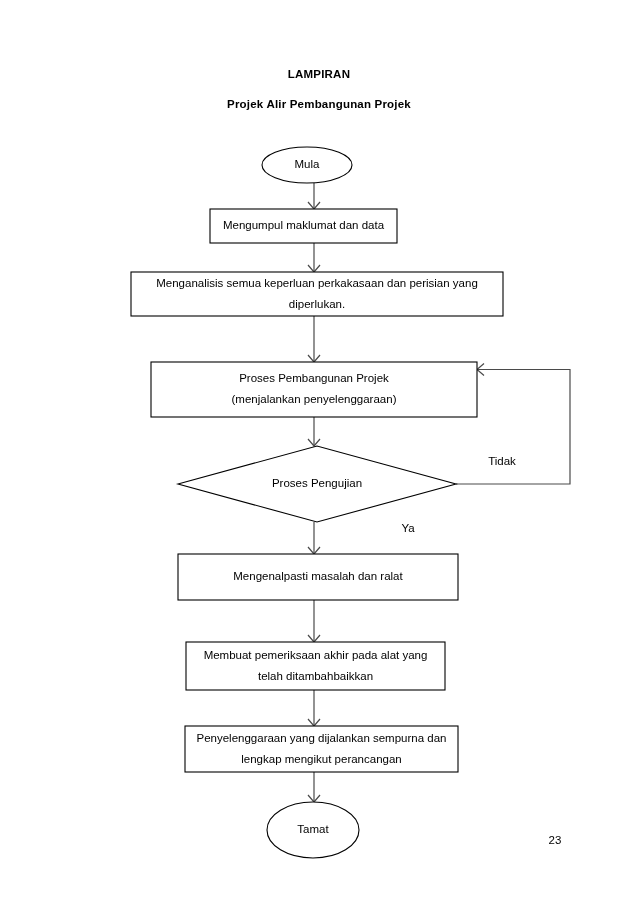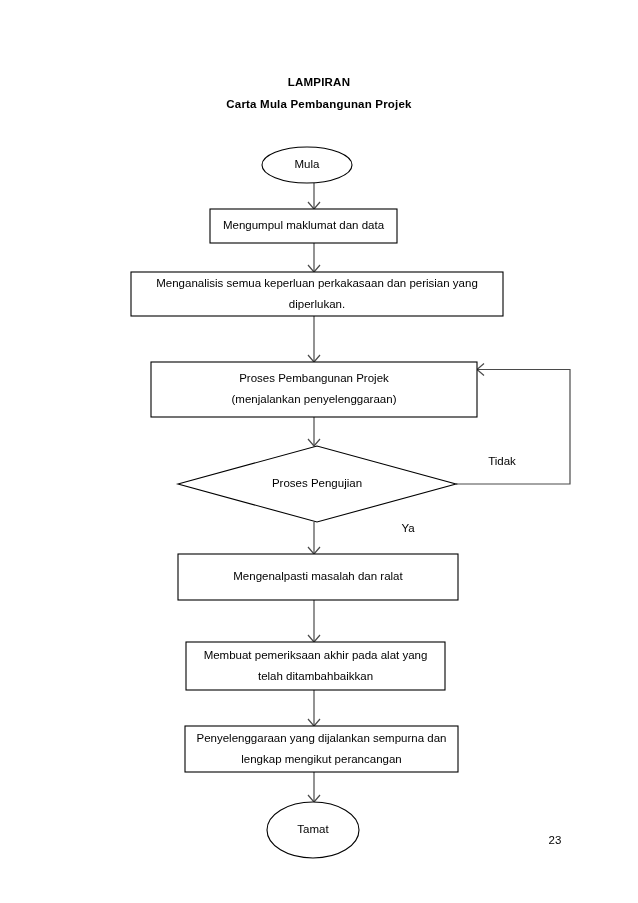--- a/index.html
+++ b/index.html
@@ -24,21 +24,21 @@
   }
   .doc-title {
     position: absolute;
     left: 0;
     width: 638px;
     text-align: center;
     font-weight: bold;
     font-size: 11.5px;
     letter-spacing: 0.2px;
   }
-  #title-lampiran { top: 76px; }
+  #title-lampiran { top: 68px; }
   #title-subtitle { top: 98px; }
   #page-number {
     position: absolute;
     left: 540px;
     top: 834px;
     width: 30px;
     text-align: center;
     font-size: 11.5px;
   }
   #flow {
@@ -77,21 +77,21 @@
     dominant-baseline: middle;
   }
 </style>
 </head>
 <body>
 
 <div id="page">
 
   <div class="doc-title" id="title-lampiran">LAMPIRAN</div>
 
-  <div class="doc-title" id="title-subtitle">Carta Mula Pembangunan Projek</div>
+  <div class="doc-title" id="title-subtitle">Projek Alir Pembangunan Projek</div>
 
   <svg id="flow" width="638" height="903">
     <g id="edges-layer">
         <g>
           <line x1="314" y1="183" x2="314" y2="209" class="connector"></line>
           <path d="M 308 202 L 314 209 L 320 202" class="connector-head"></path>
         </g>
         <g>
           <line x1="314" y1="243" x2="314" y2="272" class="connector"></line>
           <path d="M 308 265 L 314 272 L 320 265" class="connector-head"></path>

